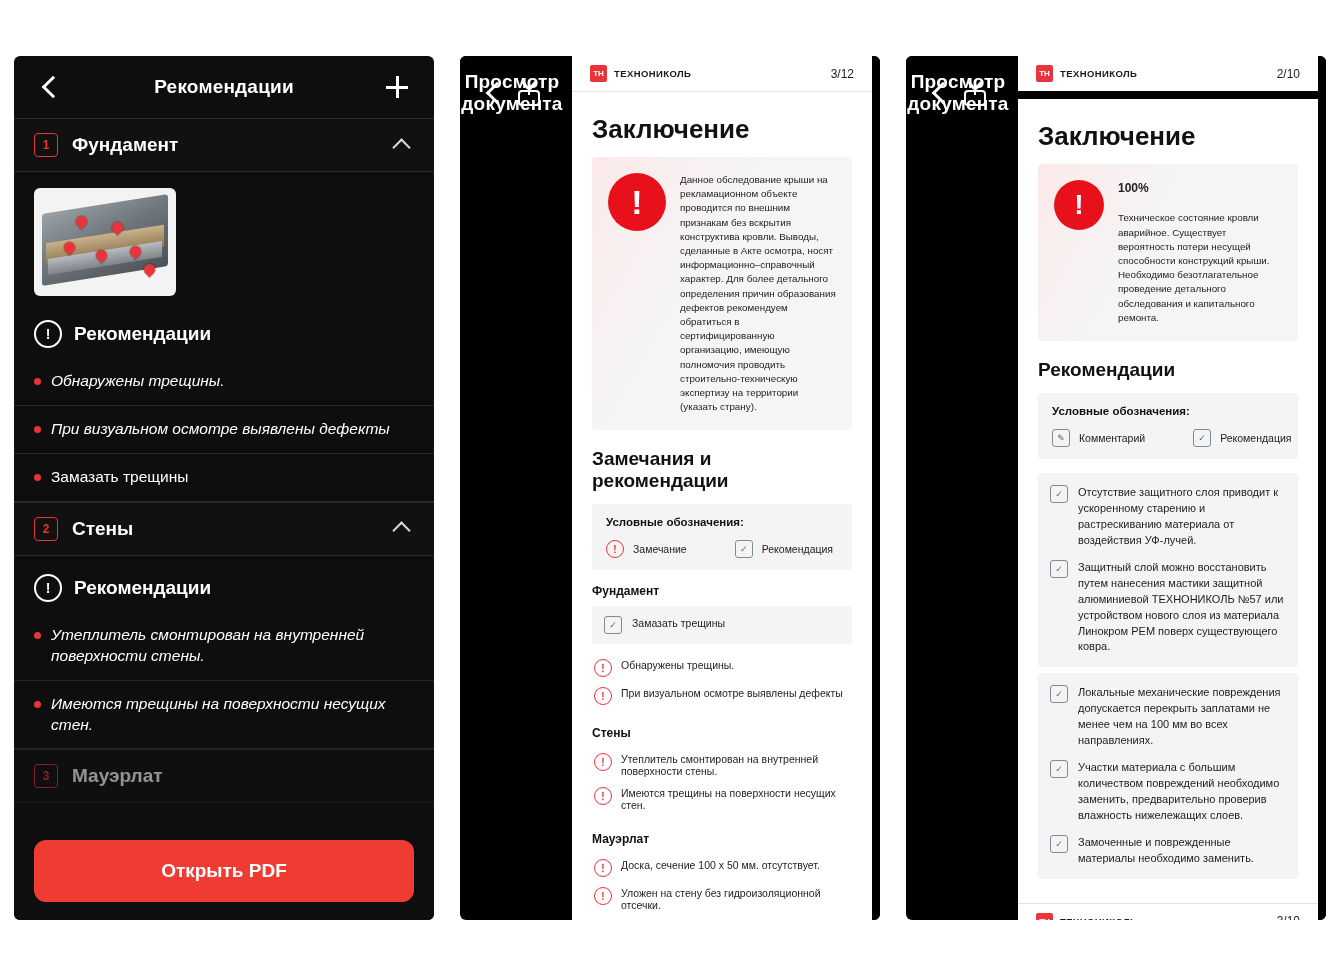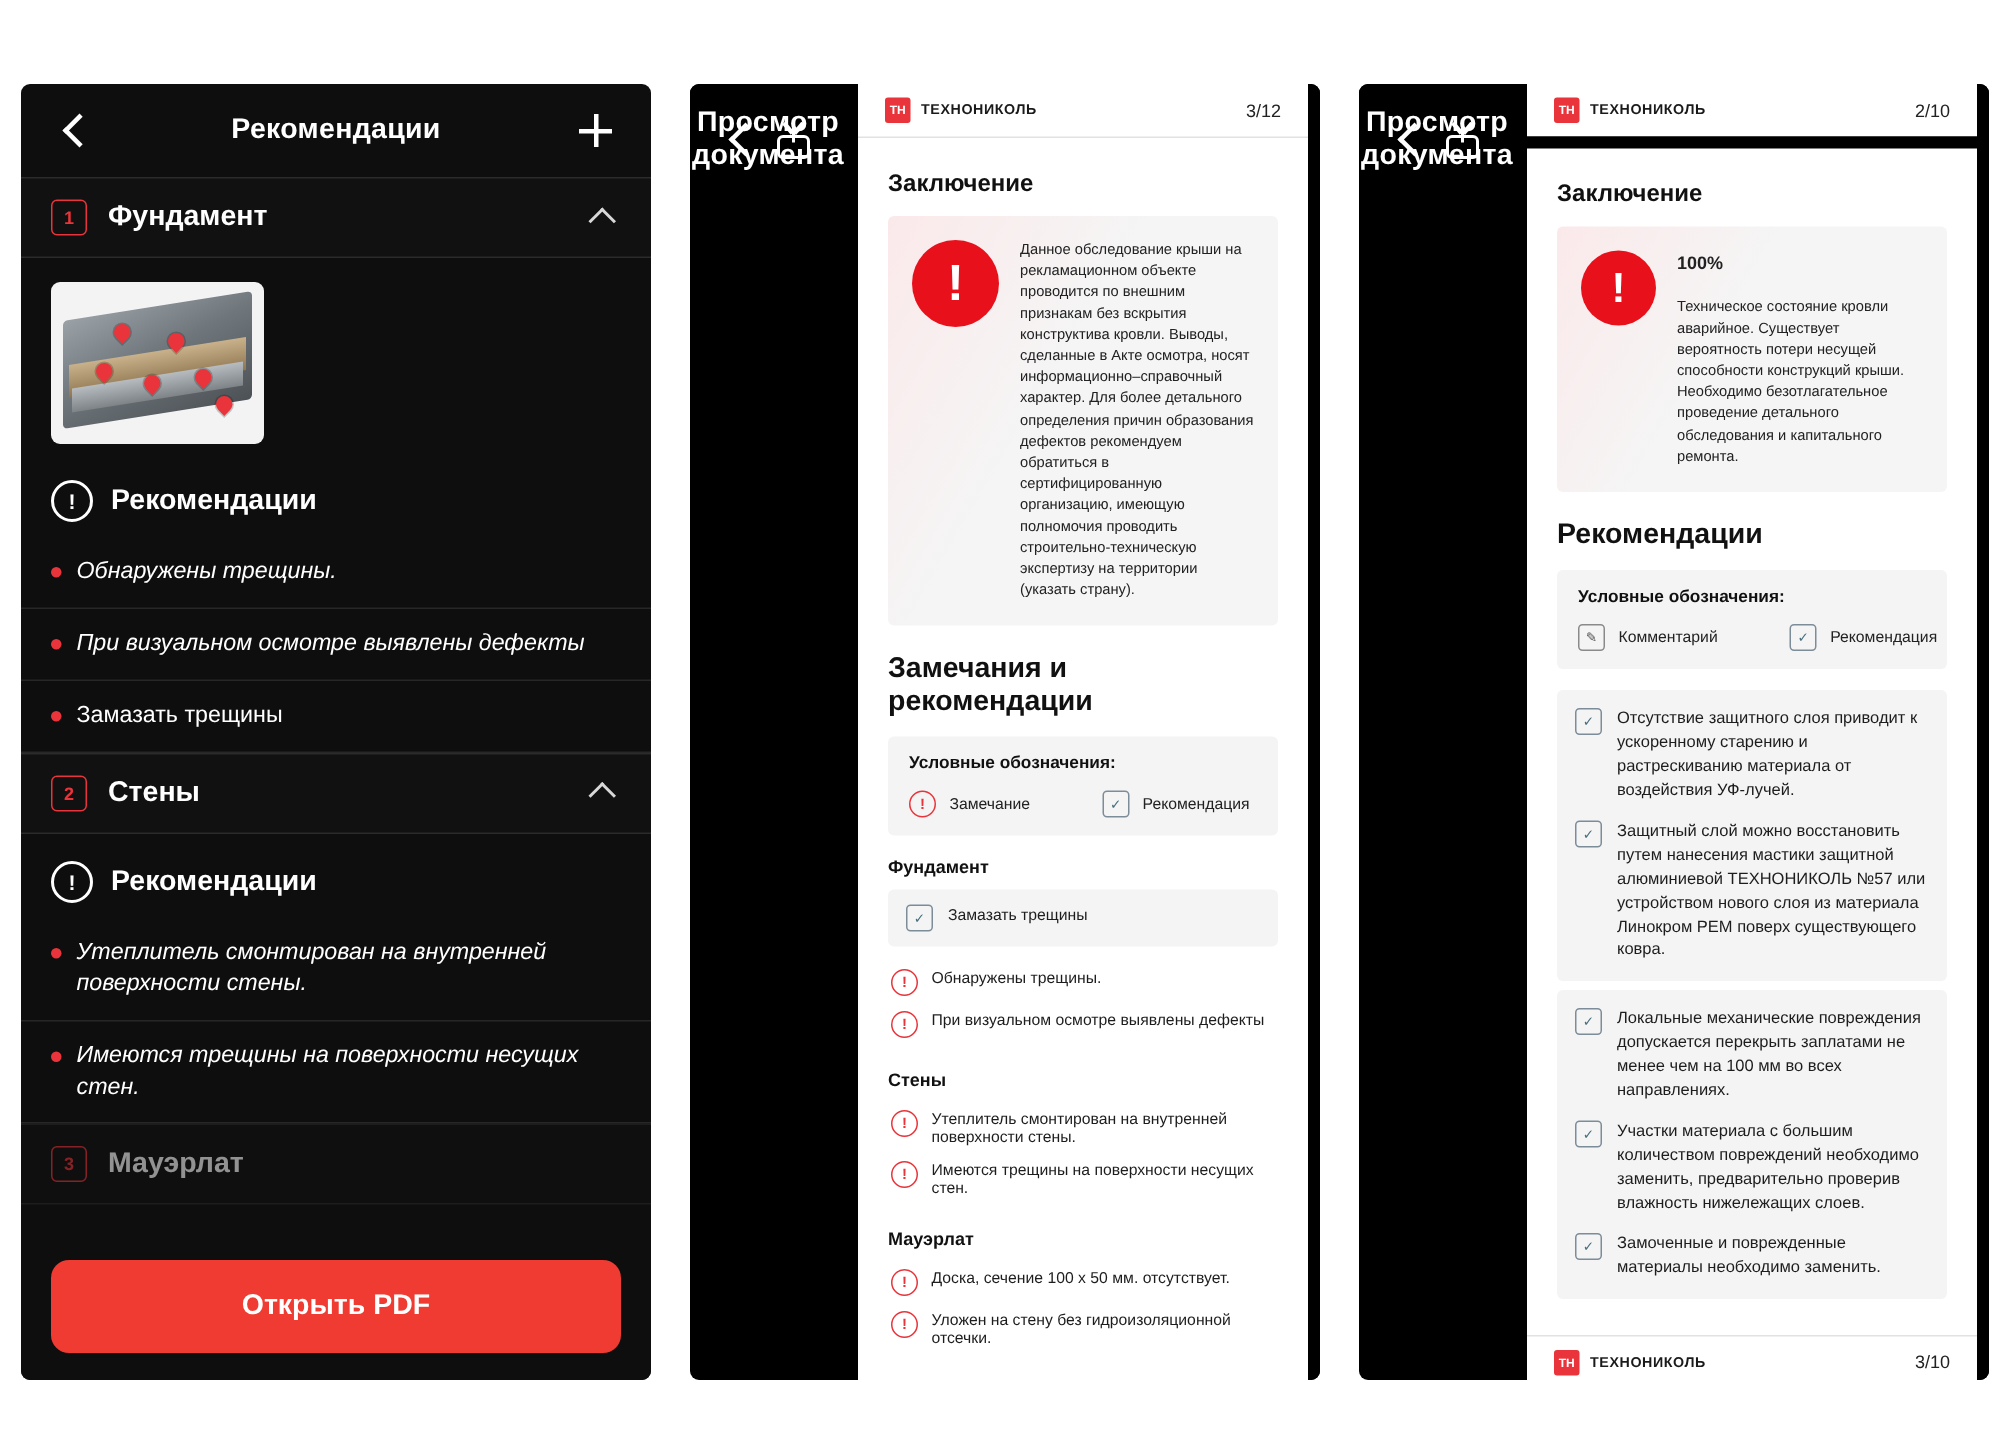--- a/index.html
+++ b/index.html
@@ -223,21 +223,21 @@
   .brand { display: flex; align-items: center; gap: 7px; }
   .brand-mark {
     width: 17px; height: 17px; background: #e8343a; border-radius: 2px;
     color: #fff; font-size: 8px; font-weight: 700;
     display: flex; align-items: center; justify-content: center;
   }
   .brand-name { font-size: 9.5px; font-weight: 700; letter-spacing: .4px; color: #1a1a1a; }
   .page-no { font-size: 12px; color: #222; margin-left: 47px; }
 
   .page-inner { padding: 16px 20px 18px 20px; }
-  .doc-h1 { font-size: 16px; font-weight: 700; margin: 6px 0 12px 0; }
+  .doc-h1 { font-size: 26px; font-weight: 700; margin: 6px 0 12px 0; }
   .doc-h2 { font-size: 19px; font-weight: 700; margin: 18px 0 12px 0; }
 
   .callout {
     display: flex;
     gap: 14px;
     align-items: flex-start;
     background: linear-gradient(120deg, #fbe9ea 0%, #f5f5f5 42%);
     border-radius: 4px;
     padding: 16px 16px;
   }

